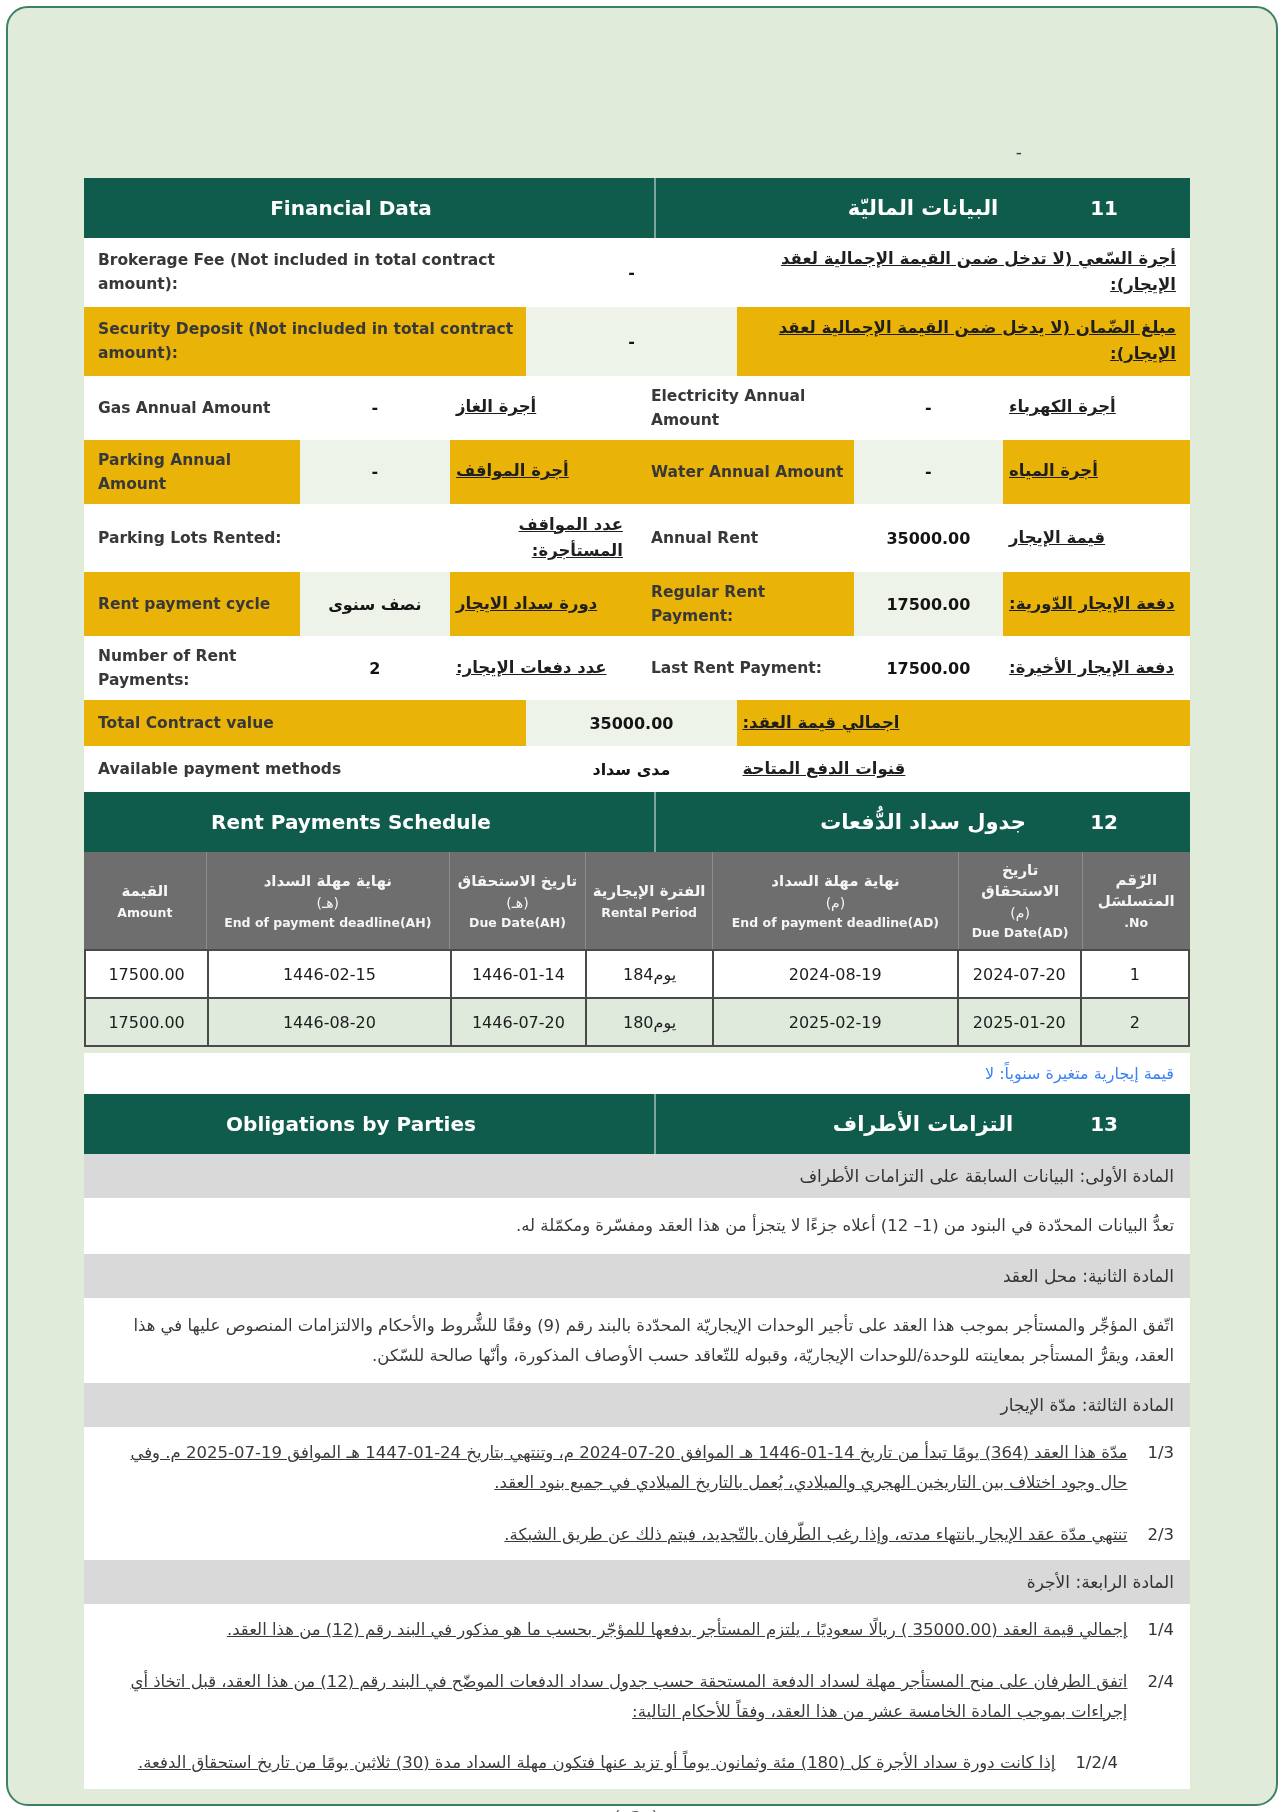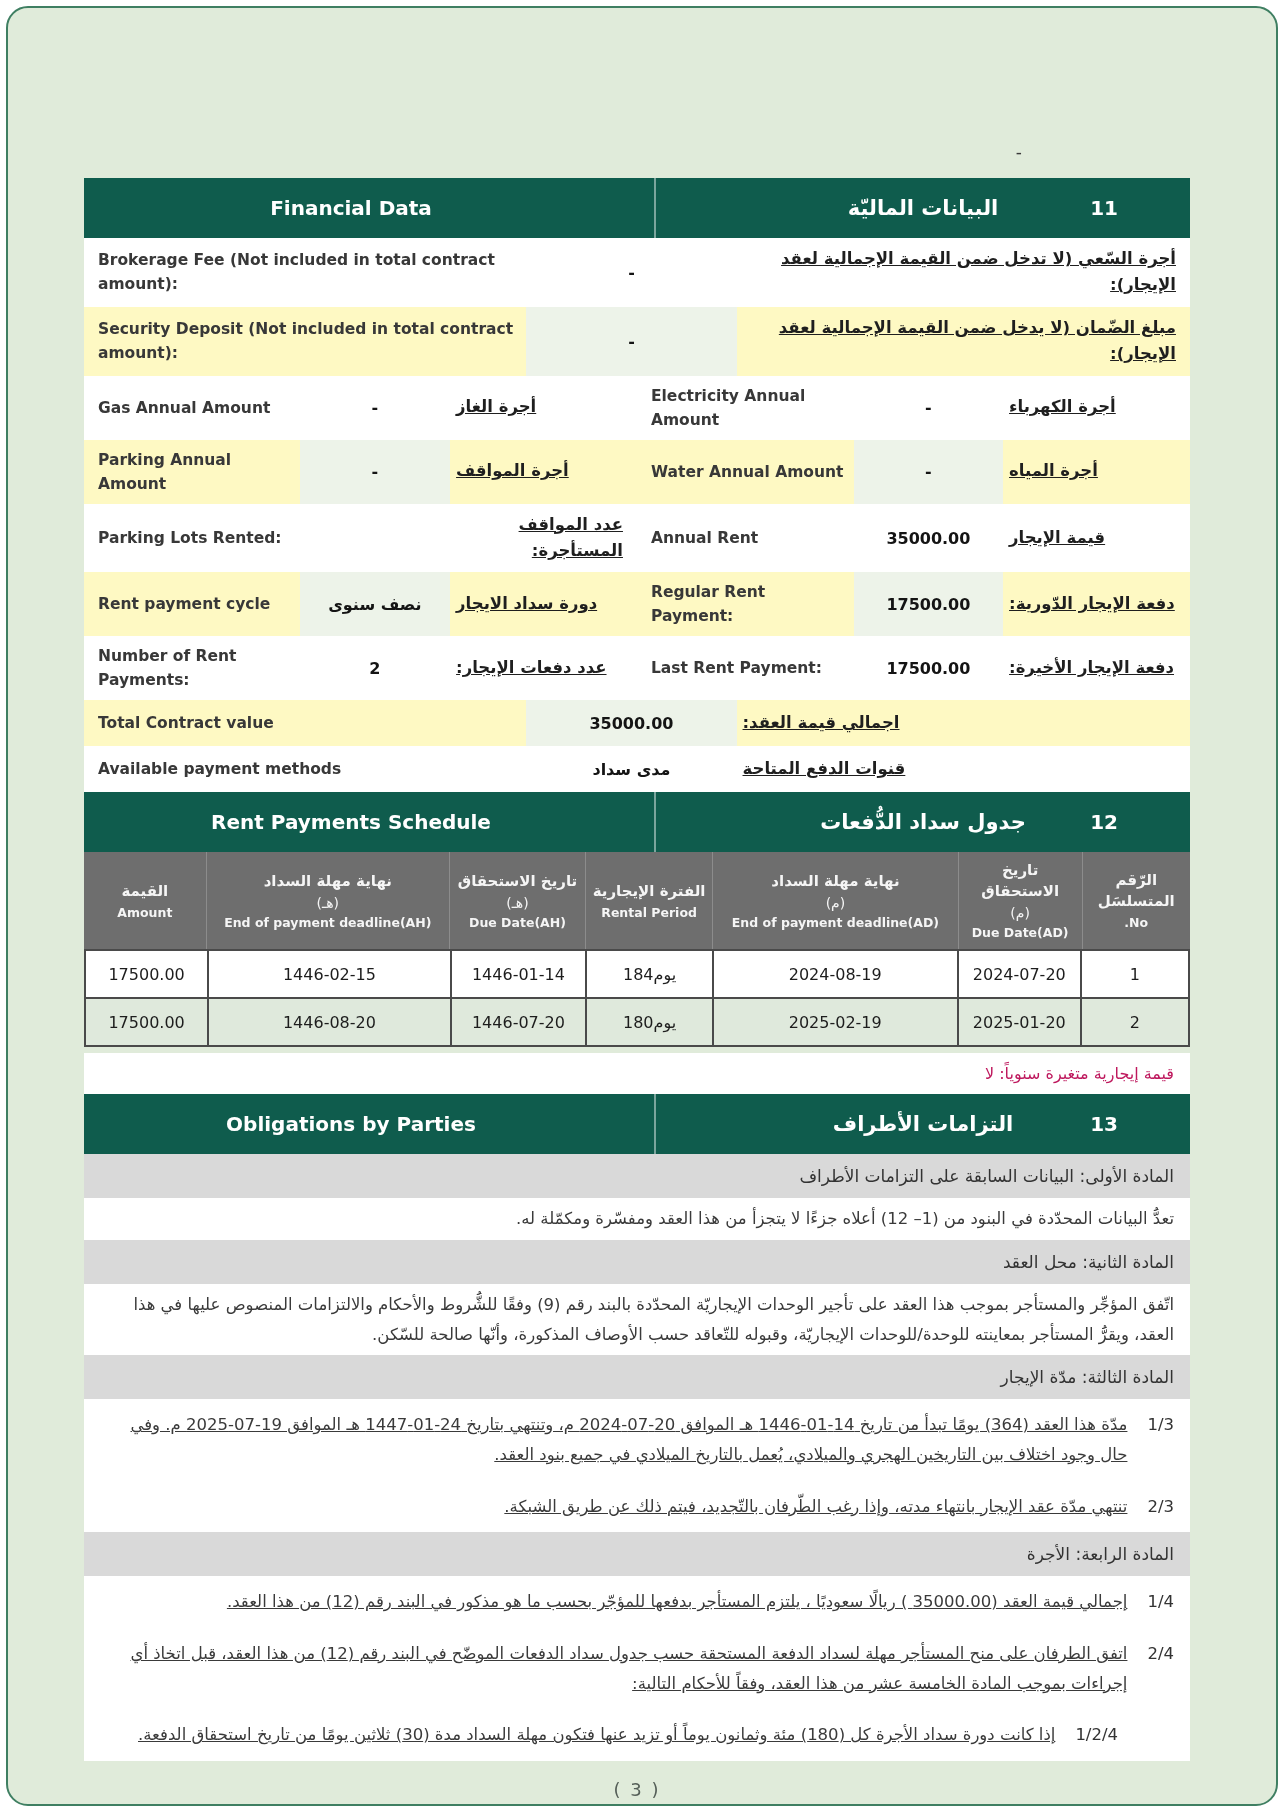--- a/index.html
+++ b/index.html
@@ -13,47 +13,47 @@
   
   .secbar{display:flex;height:60px;background:#0f5c4d;color:#ffffff;gap:36px;}
   .secbar .half{width:50%;display:flex;align-items:center;justify-content:center;}
   .secbar .half-ar{position:relative;border-left:2px solid rgba(255,255,255,.45);}
   .ttl-en{font-size:20px;font-weight:700;}
   .ttl-ar{font-size:21px;font-weight:700;direction:rtl;}
   .sec-num{position:absolute;right:72px;top:50%;transform:translateY(-50%);font-size:20px;font-weight:700;}
 
   
   .fin-row{display:grid;min-height:46px;background:#ffffff;}
-  .fin-row.light{background:#fef9c3;}
+  .fin-row.light{background:#eab308;}
   .fin-row.full{grid-template-columns:40% 19% 41%;}
   .fin-row.split{grid-template-columns:19.5% 13.6% 16.9% 19.6% 13.5% 16.9%;}
   .fin-cell{display:flex;align-items:center;padding:8px 6px;}
   .c-en{justify-content:flex-start;padding-left:14px;font-weight:700;font-size:15.5px;color:#383838;line-height:1.55;}
   .c-val{justify-content:center;font-weight:700;font-size:16px;color:#141414;text-align:center;}
   .fin-row.light .c-val{background:#edf3e9;}
   .c-ar{justify-content:flex-end;padding-right:14px;direction:rtl;text-align:right;font-weight:700;font-size:16.5px;color:#1f1f1f;line-height:1.6;text-decoration:underline;}
 
   
   .sched-head{display:grid;grid-template-columns:11% 22% 12.3% 11.5% 22.2% 11.2% 9.8%;background:#6e6e6e;color:#f5f5f5;min-height:96px;}
   .sh-cell{display:flex;flex-direction:column;align-items:center;justify-content:center;gap:4px;padding:8px 4px;text-align:center;}
   .sh-cell + .sh-cell{border-left:1px solid #8c8c8c;}
   .sh-ar{font-size:15px;font-weight:700;direction:rtl;line-height:1.35;}
   .sh-sub{font-size:14px;direction:rtl;}
   .sh-en{font-size:12.5px;font-weight:700;line-height:1.3;}
   .sched-body{border:2px solid #4a4a4a;background:#fff;}
   .sched-row{display:grid;grid-template-columns:11% 22% 12.3% 11.5% 22.2% 11.2% 9.8%;background:#ffffff;}
   .sched-row.alt{background:#dfe9dc;border-top:2px solid #4a4a4a;}
   .sd-cell{display:flex;align-items:center;justify-content:center;min-height:46px;font-size:16px;color:#1d1d1d;direction:ltr;}
   .sd-cell + .sd-cell{border-left:2px solid #4a4a4a;}
-  .note-row{margin-top:6px;background:#ffffff;padding:11px 16px;text-align:right;direction:rtl;font-size:16px;color:#be185d;}
+  .note-row{margin-top:6px;background:#ffffff;padding:11px 16px;text-align:right;direction:rtl;font-size:16px;color:#3b82f6;}
 
   
   .ob{background:#eab308;}
   .ob-heading{background:#d9d9d9;direction:rtl;text-align:right;padding:12px 16px;font-size:17px;color:#333333;}
-  .ob-para{direction:rtl;text-align:right;padding:6px 16px;font-size:16.5px;line-height:1.8;color:#3a3a3a;background:#ffffff;}
+  .ob-para{direction:rtl;text-align:right;padding:13px 16px;font-size:16.5px;line-height:1.8;color:#3a3a3a;background:#ffffff;}
   .ob-item{direction:rtl;display:flex;gap:20px;padding:11px 16px;background:#ffffff;color:#3a3a3a;font-size:16.5px;line-height:1.8;}
   .ob-item .ob-num{direction:ltr;white-space:nowrap;color:#333333;}
   .ob-item.nested{padding-right:72px;}
   .ob-text{flex:1;text-decoration:underline;}
 
   .pagenum{margin-top:18px;text-align:center;font-size:18px;color:#555f58;letter-spacing:2px;}
 </style>
 </head>
 <body>
 

